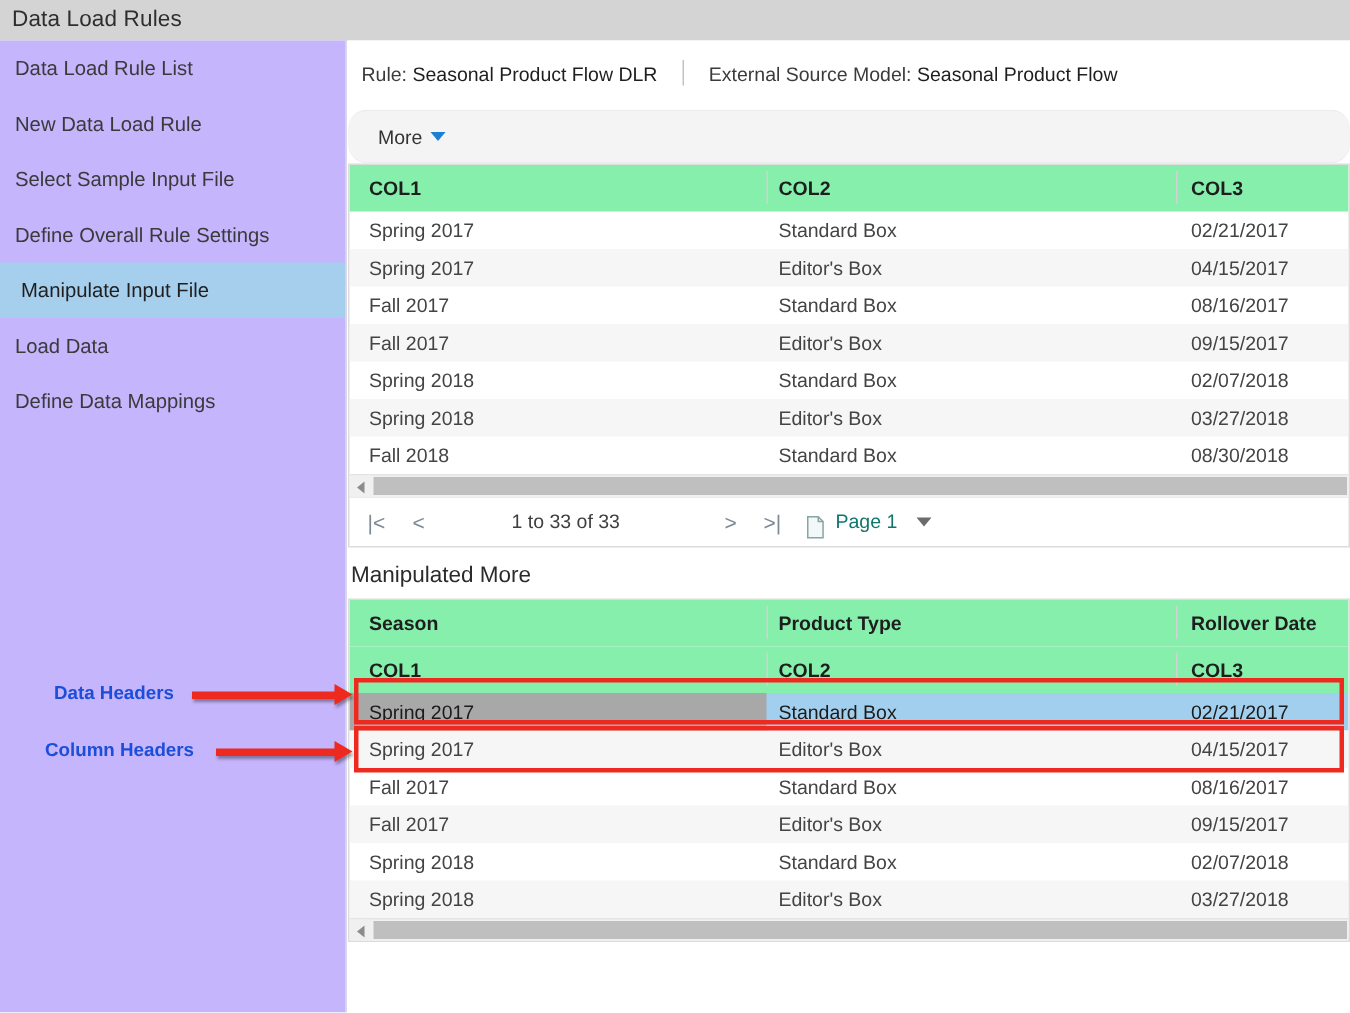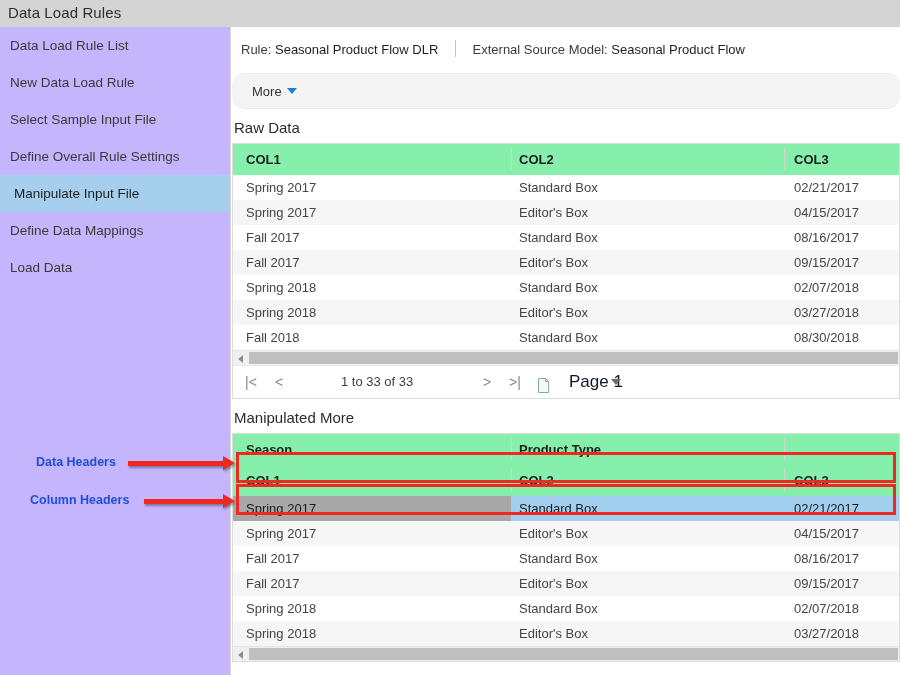--- a/index.html
+++ b/index.html
@@ -225,21 +225,21 @@
     color: #7d8a96;
     font-size: 14px;
     cursor: default;
   }
   .pg-first  { left: 12px; }
   .pg-prev   { left: 42px; }
   .pg-count  { left: 108px; color: #3f3f3f; font-size: 13px; }
   .pg-next   { left: 250px; }
   .pg-last   { left: 276px; }
   .pg-pageicon { left: 303px; top: 7px; }
-  .pg-pagelabel { left: 324px; color: #0f172a; font-size: 17px; margin-left: 12px; }
+  .pg-pagelabel { left: 324px; color: #0f766e; font-size: 13px; }
   .pg-caret {
     left: 378px; top: 13px;
     width: 0; height: 0;
     border-left: 5px solid transparent;
     border-right: 5px solid transparent;
     border-top: 6px solid #6c6c6c;
   }
 
   
   .ann-label {
@@ -288,44 +288,43 @@
   <div class="nav-item">
     <span>Select Sample Input File</span>
   </div>
   <div class="nav-item">
     <span>Define Overall Rule Settings</span>
   </div>
   <div class="nav-item selected">
     <span>Manipulate Input File</span>
   </div>
   <div class="nav-item">
+    <span>Load Data</span>
+  </div>
+  <div class="nav-item">
     <span>Define Data Mappings</span>
-  </div>
-  <div class="nav-item">
-    <span>Load Data</span>
   </div>
 </div>
 
 <div class="main">
 
   <div class="rulebar">
     <span>Rule:</span>
     <b>Seasonal Product Flow DLR</b>
     <span class="rule-sep"></span>
     <span>External Source Model:</span>
     <b>Seasonal Product Flow</b>
   </div>
 
   <div class="toolbar">
     <div class="more-btn">
       <span>More</span><span class="caret"></span>
     </div>
   </div>
 
-  <div class="section-title raw">Raw Data</div>
 
   <div class="grid">
     <div class="grid-row header">
       <span class="cell-sep sep1"></span>
       <span class="cell-sep sep2"></span>
       <span class="cell c1">COL1</span>
       <span class="cell c2">COL2</span>
       <span class="cell c3">COL3</span>
     </div>
 
@@ -388,20 +387,21 @@
   </div>
 
   <div class="section-title manip">Manipulated More</div>
 
   <div class="grid">
     <div class="grid-row header">
       <span class="cell-sep sep1"></span>
       <span class="cell-sep sep2"></span>
       <span class="cell c1">Season</span>
       <span class="cell c2">Product Type</span>
+      <span class="cell c3">Rollover Date</span>
     </div>
     <div class="grid-row header">
       <span class="cell-sep sep1"></span>
       <span class="cell-sep sep2"></span>
       <span class="cell c1">COL1</span>
       <span class="cell c2">COL2</span>
       <span class="cell c3">COL3</span>
     </div>
 
     <div class="grid-row selected">

